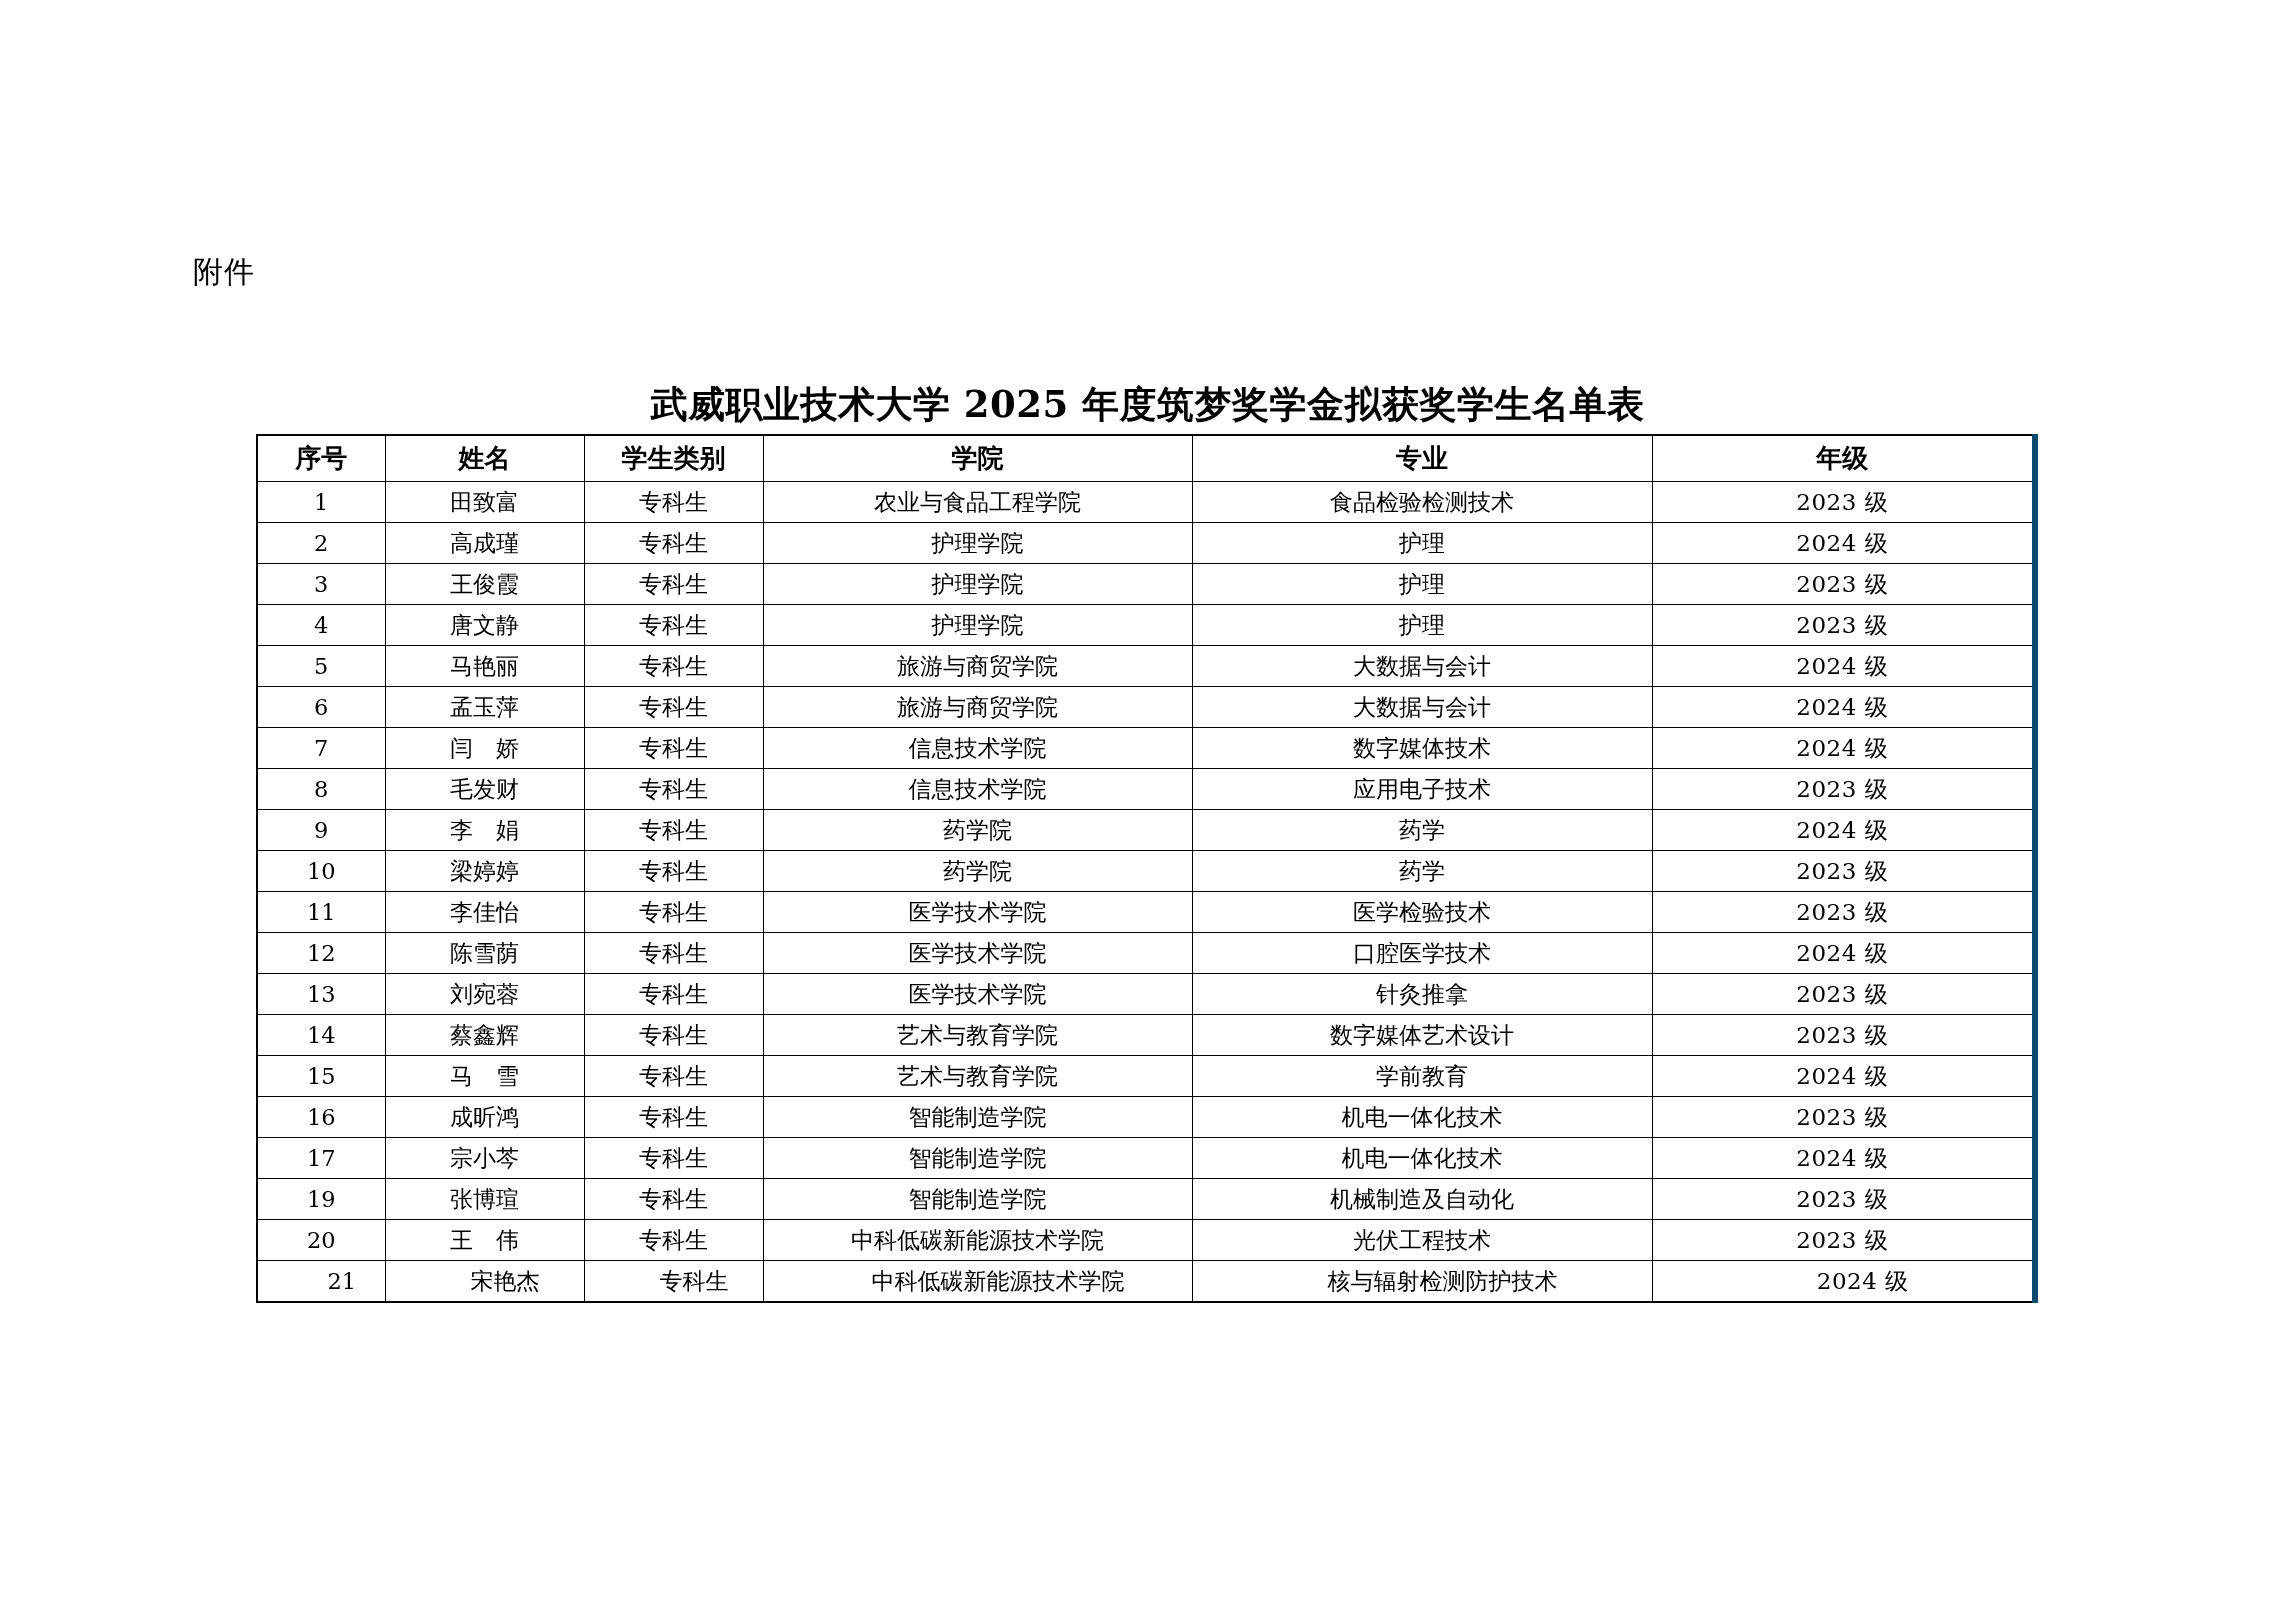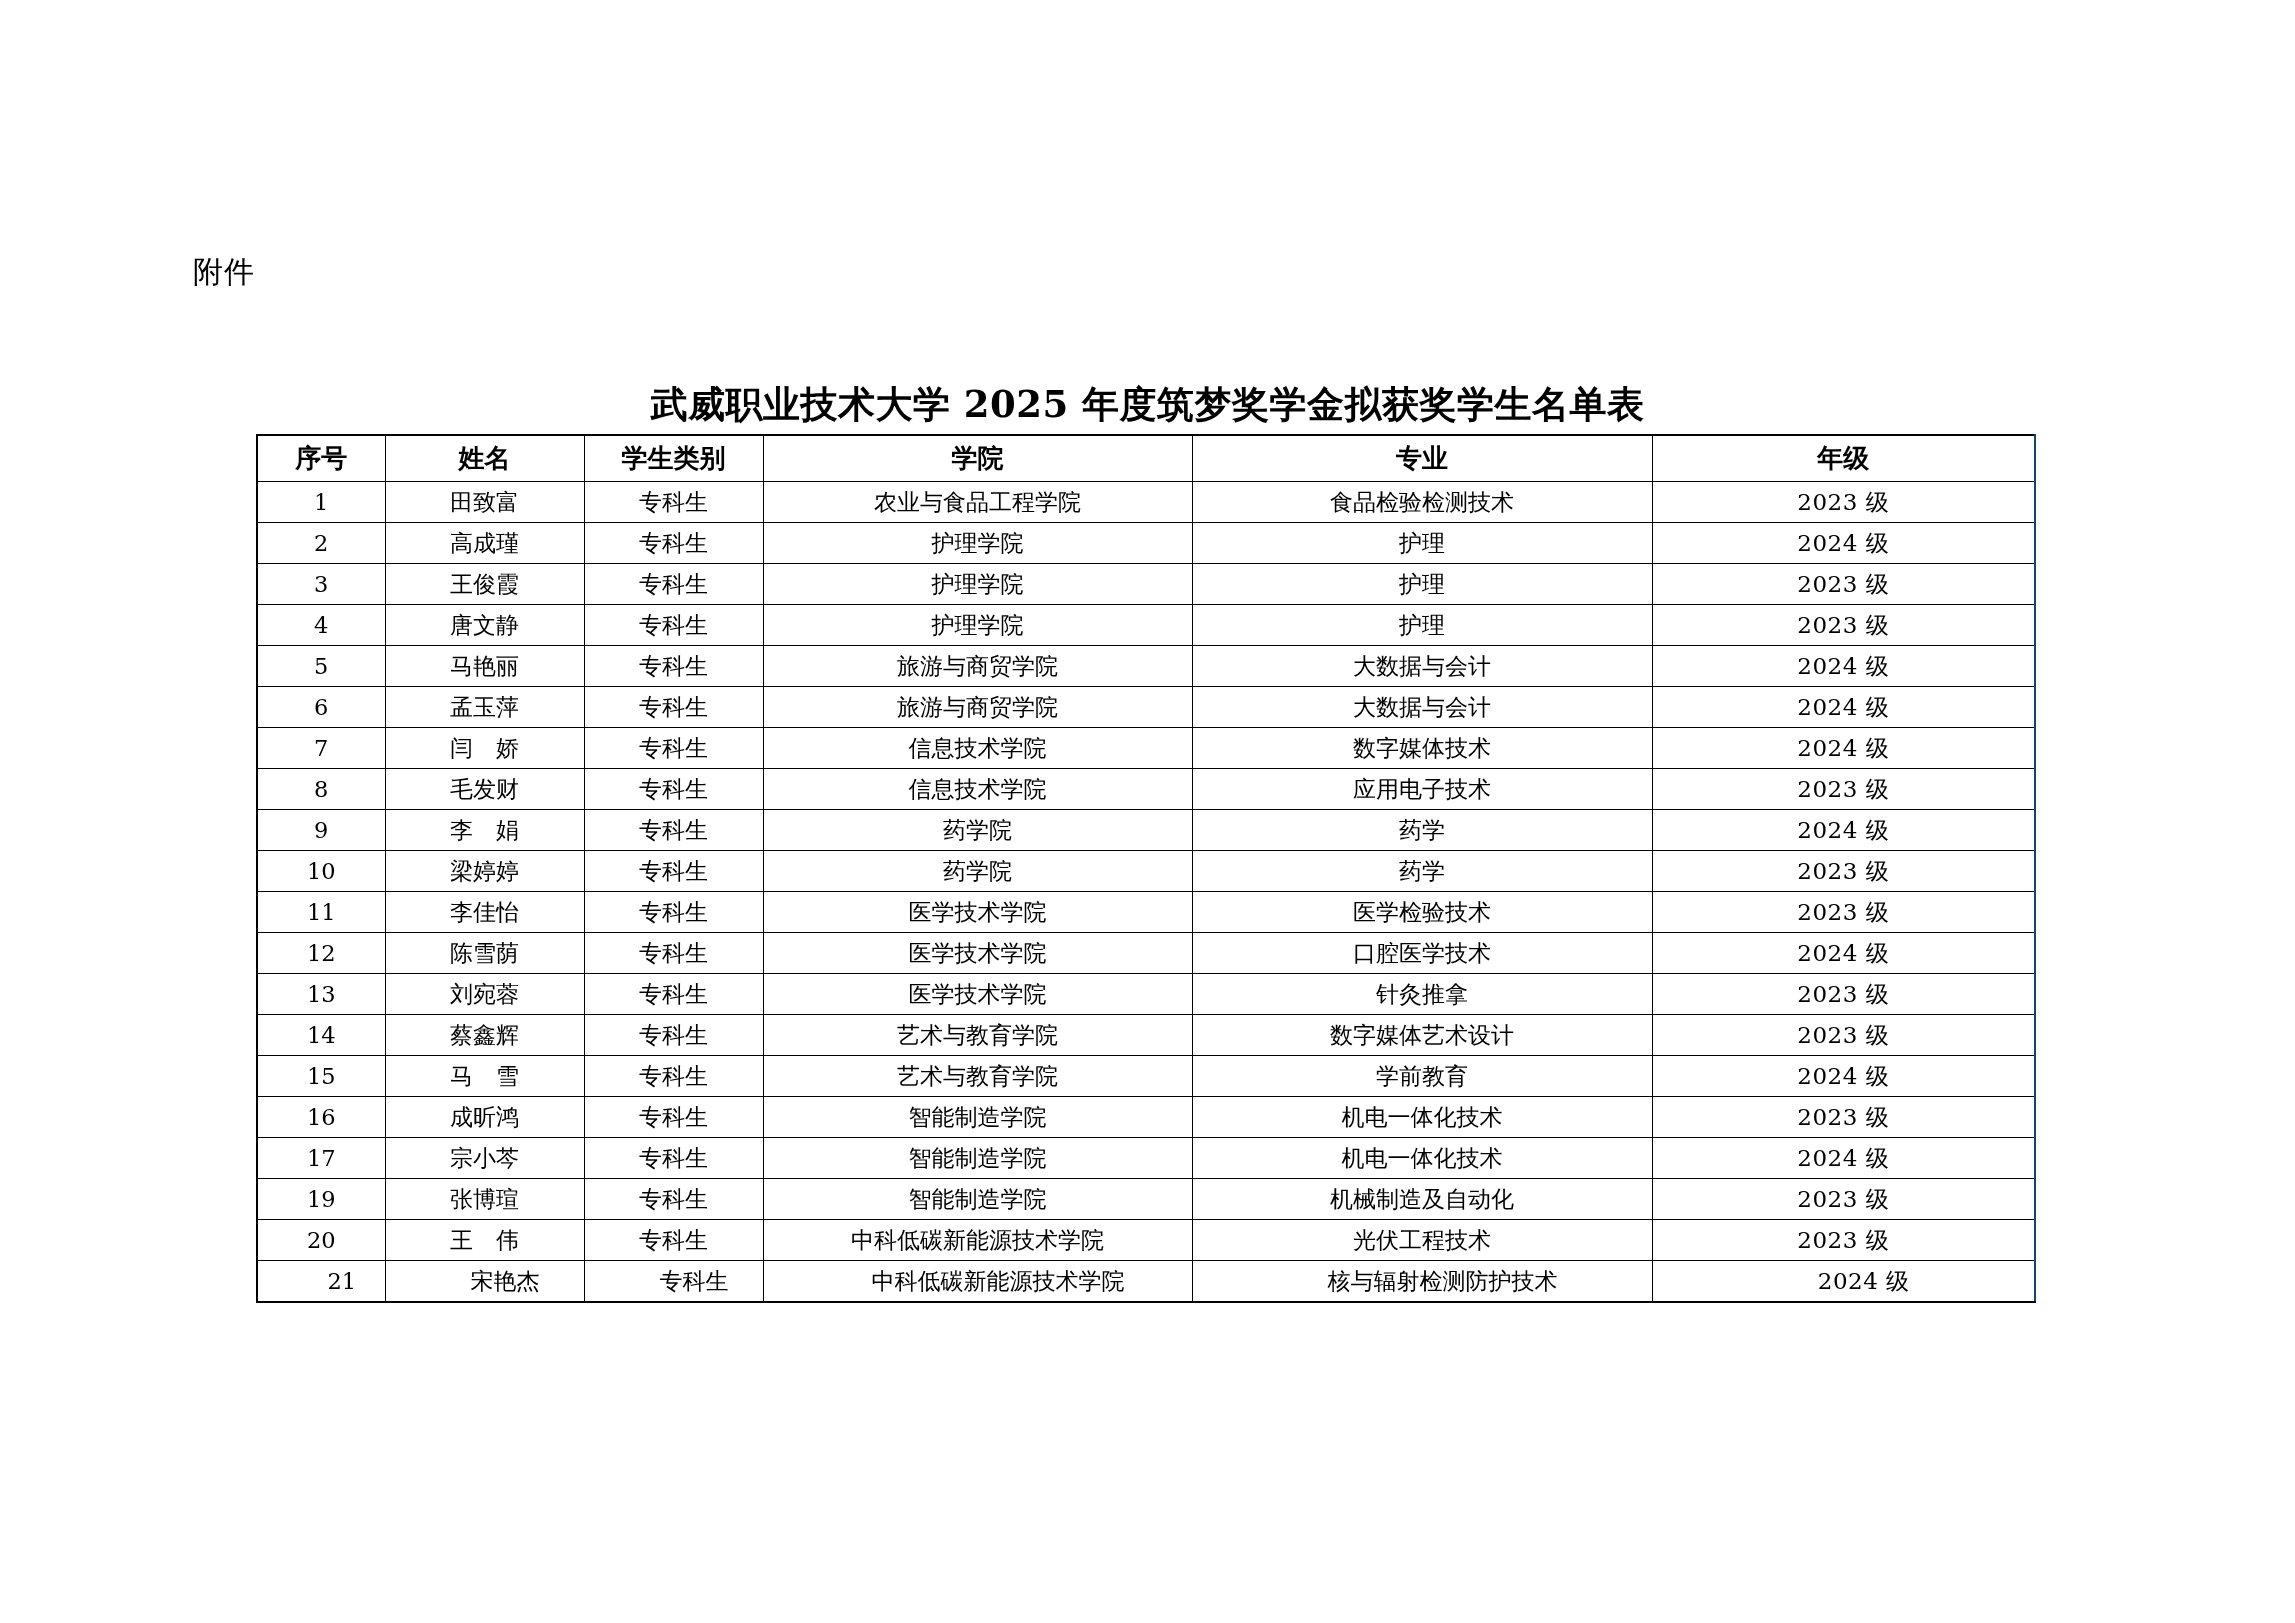--- a/index.html
+++ b/index.html
@@ -83,21 +83,21 @@
     font-size: 22.5px;
   }
   table.roster tbody td.grade {
     letter-spacing: 0.5px;
     text-align: center;
   }
   
   table.roster tr:first-child th { border-top: 2px solid #000; }
   table.roster tr:last-child td { border-bottom: 2px solid #000; padding-left: 44px; }
   table.roster th:first-child, table.roster td:first-child { border-left: 2px solid #000; }
-  table.roster th:last-child, table.roster td:last-child { border-right: 2px solid #0c4a6e; margin-left: 20px; }
+  table.roster th:last-child, table.roster td:last-child { border-right: 6px solid #0c4a6e; margin-left: 20px; }
 </style>
 </head>
 <body>
 
 <div class="page">
 
   <div class="attachment-label">附件</div>
 
   <div class="doc-title">武威职业技术大学 2025 年度筑梦奖学金拟获奖学生名单表</div>
 

